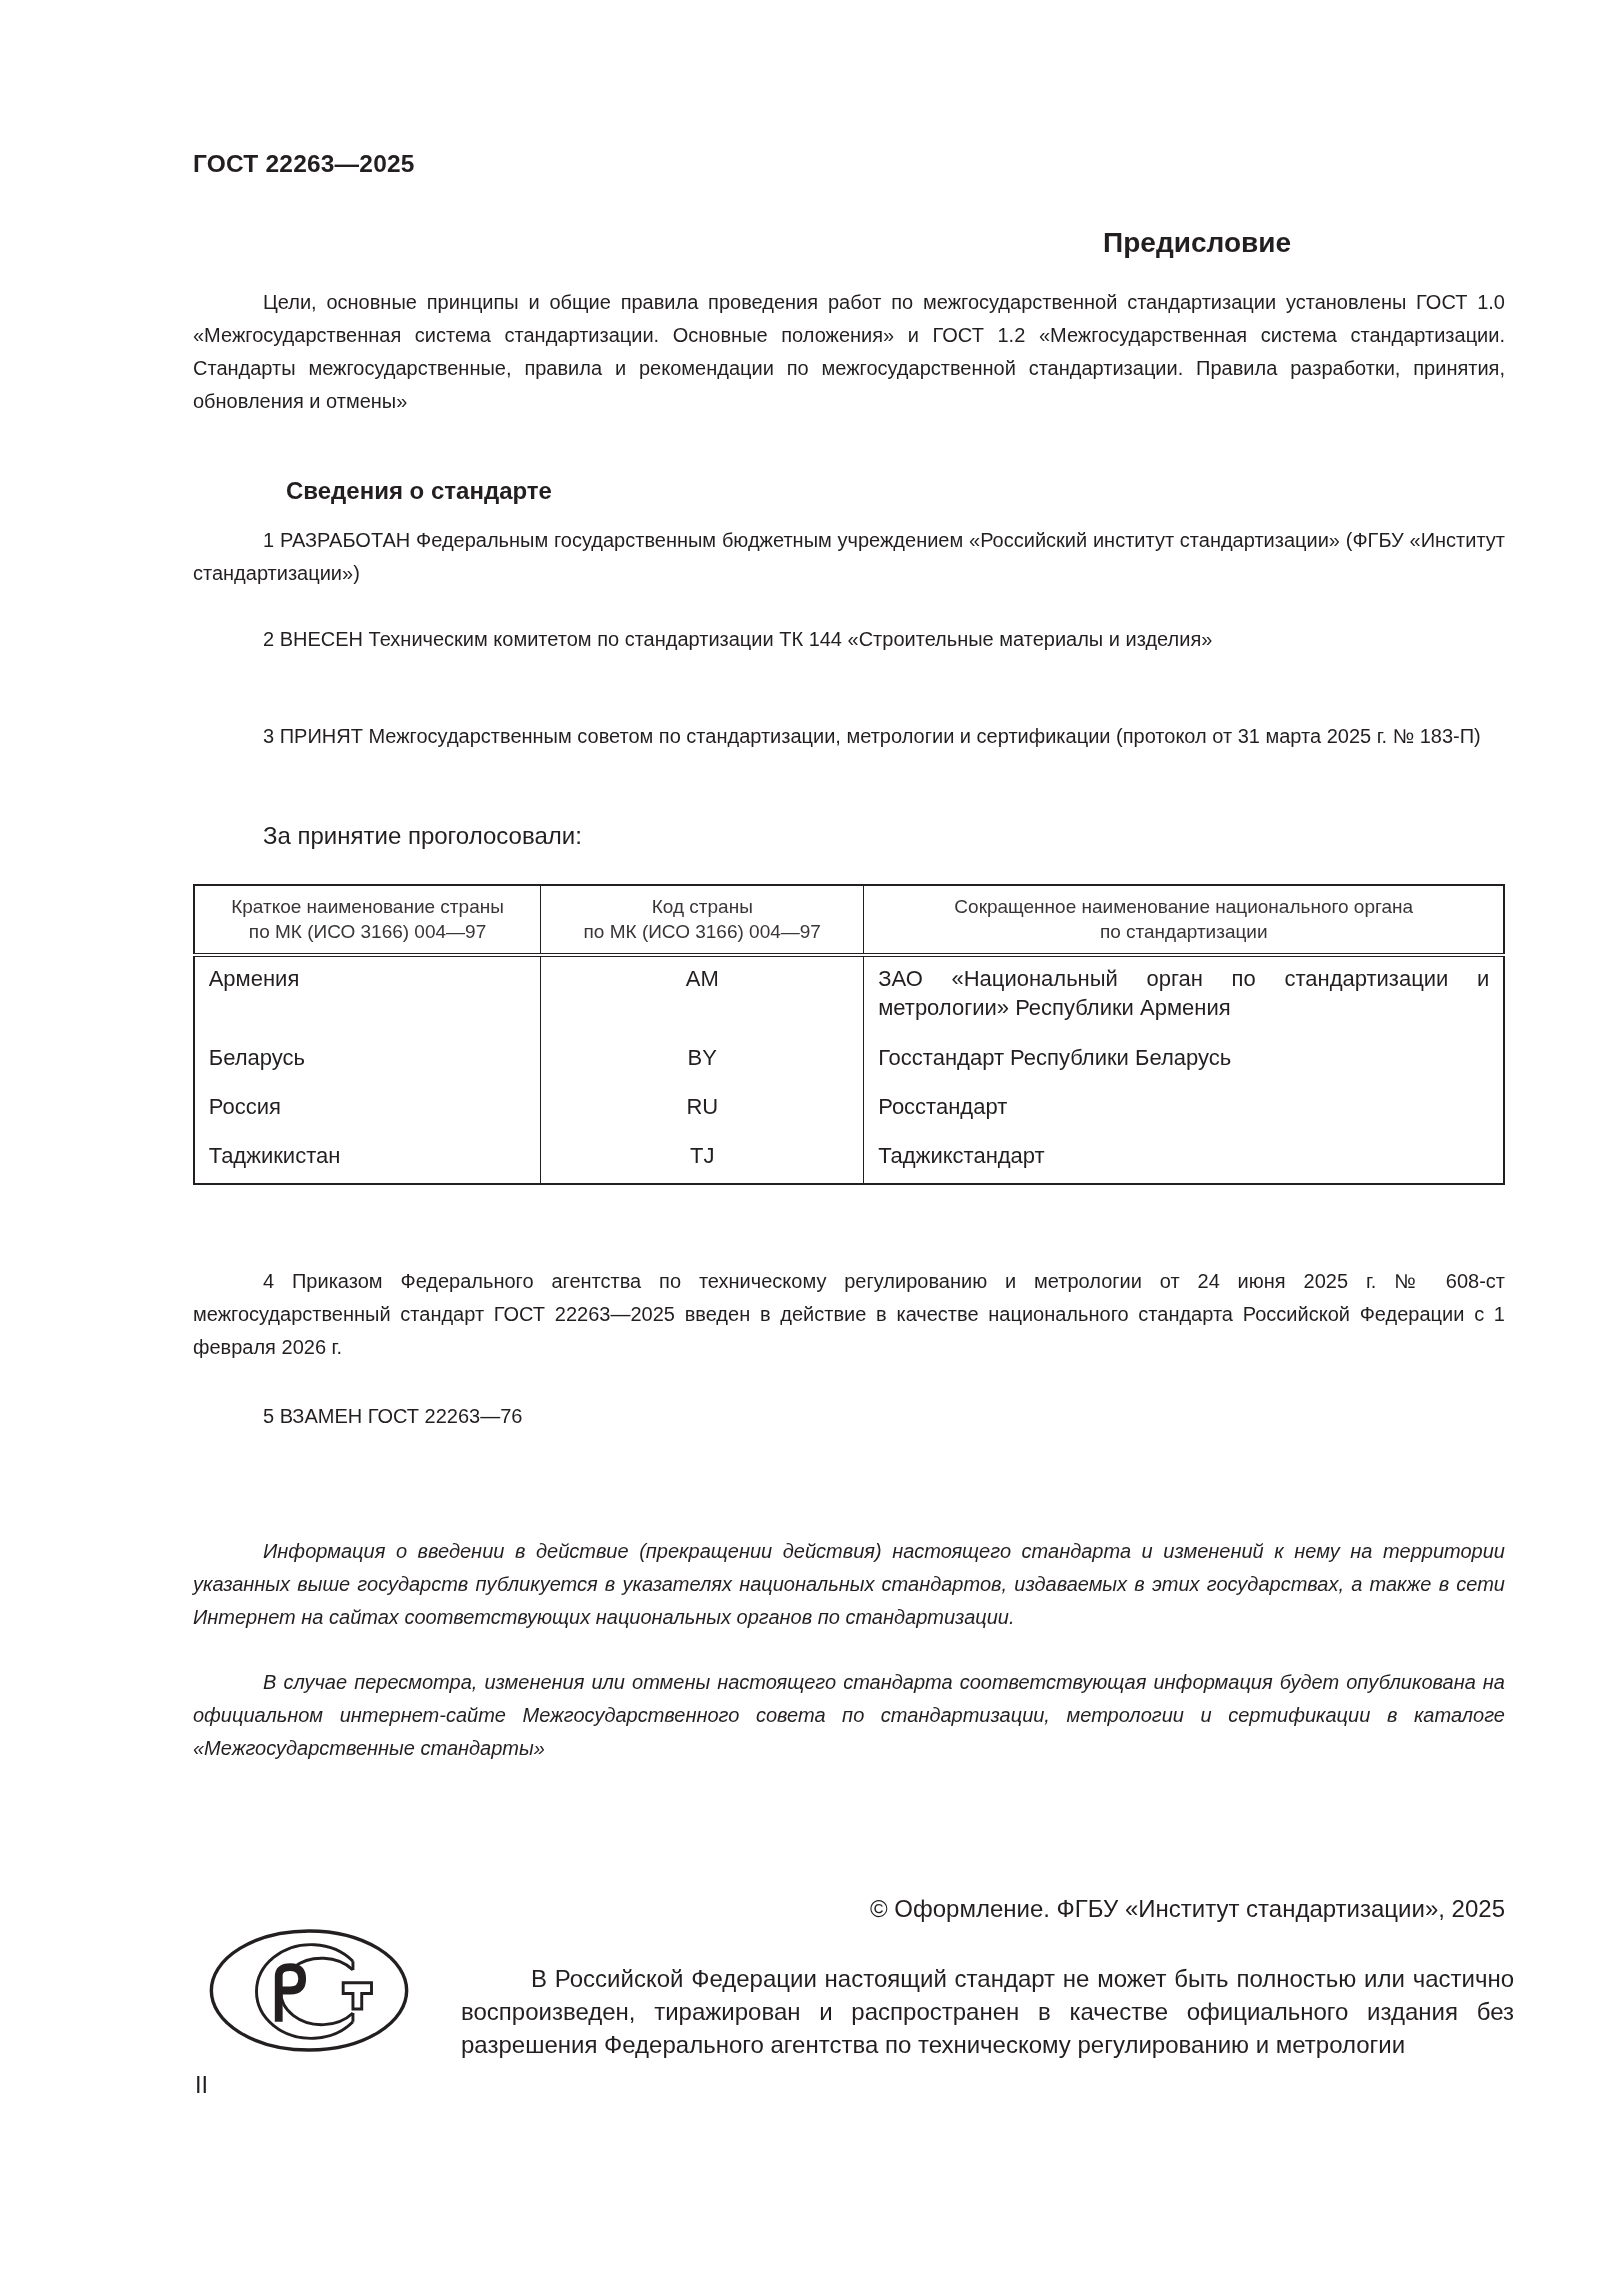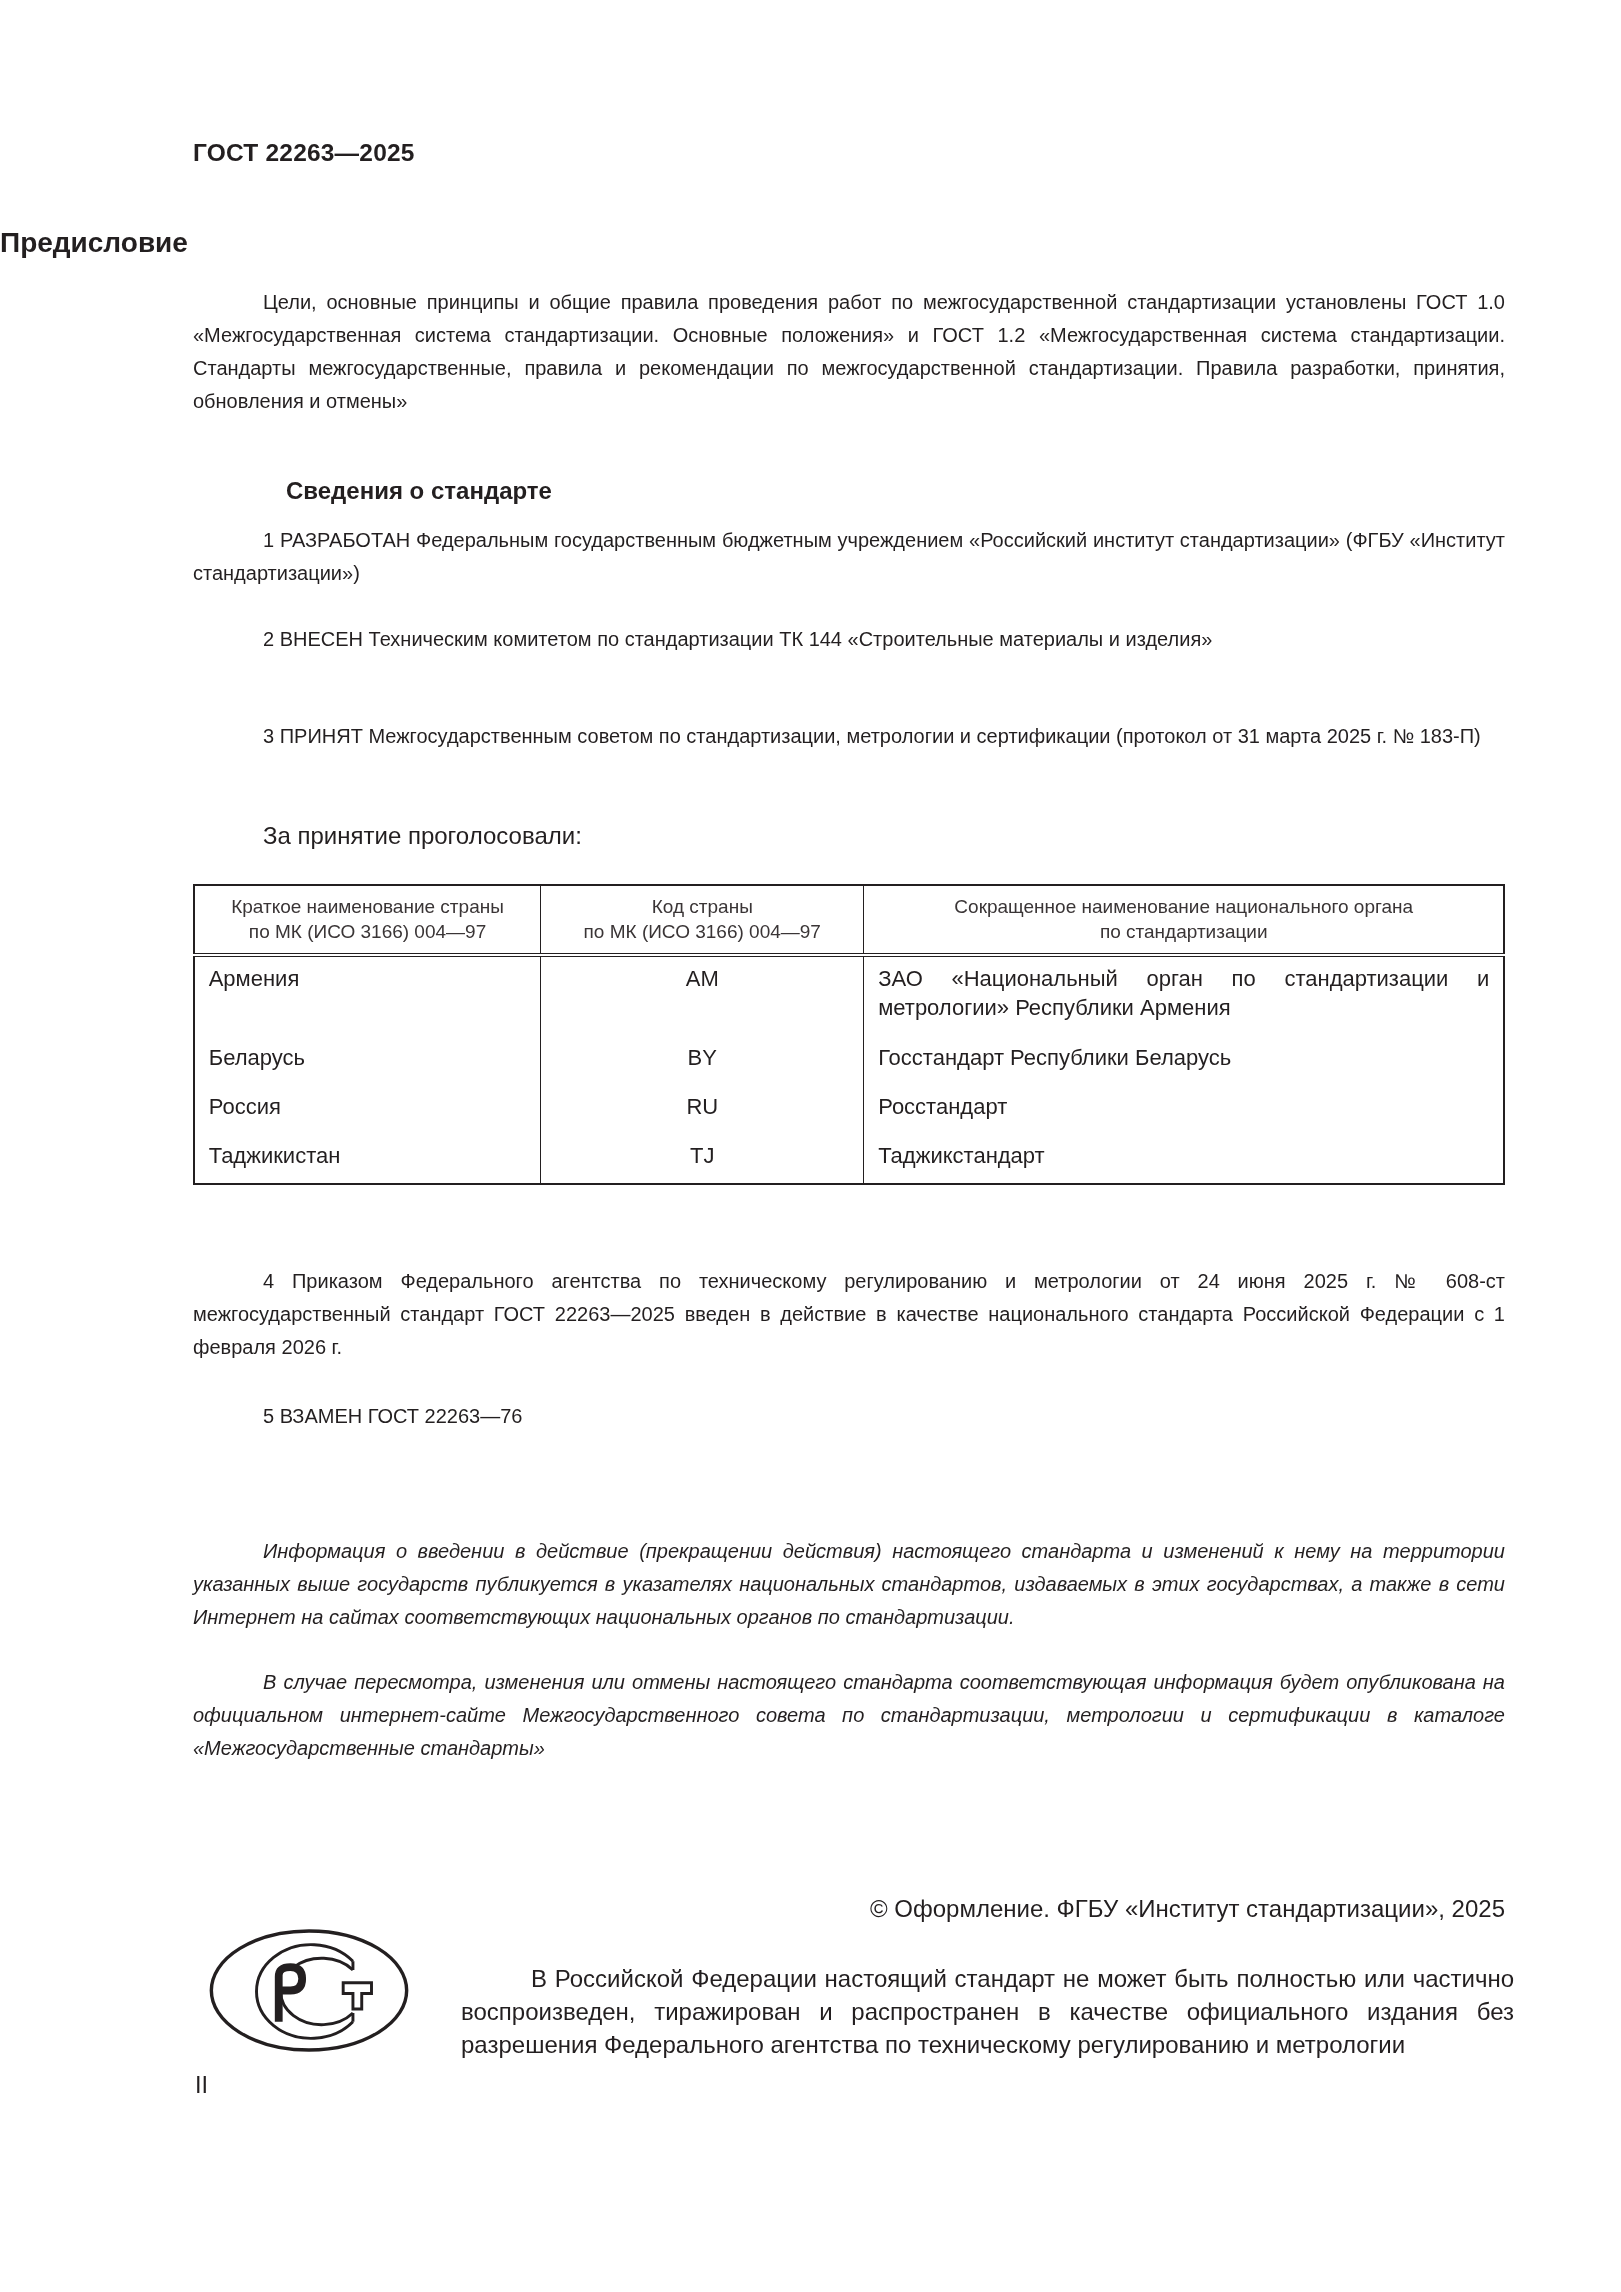--- a/index.html
+++ b/index.html
@@ -3,24 +3,24 @@
 <meta charset="utf-8">
 <style>
   html, body { margin: 0; padding: 0; background: #ffffff; }
   body {
     width: 1621px; height: 2293px; position: relative; overflow: hidden;
     font-family: "Liberation Sans", "DejaVu Sans", sans-serif;
     color: #231f20;
   }
   .abs { position: absolute; }
   .doc-code {
-    left: 193px; top: 139px; font-size: 24.5px; font-weight: bold; letter-spacing: 0.2px;
+    left: 193px; top: 150px; font-size: 24.5px; font-weight: bold; letter-spacing: 0.2px;
   }
   .title {
-    left: 0; width: 1291px; top: 227px; text-align: left;
+    left: 0; width: 1291px; top: 227px; text-align: right;
     font-size: 28px; font-weight: bold;
   }
   .para {
     left: 193px; width: 1312px; font-size: 20px; line-height: 33px;
     text-align: justify; text-indent: 70px; margin: 0;
   }
   .subhead { left: 263px; font-size: 24px; font-weight: bold; line-height: 33px; }
   .italic { font-style: italic; }
 
   table.voters {

